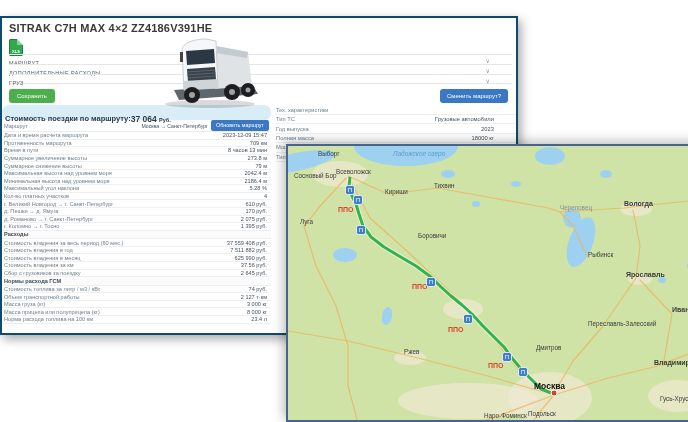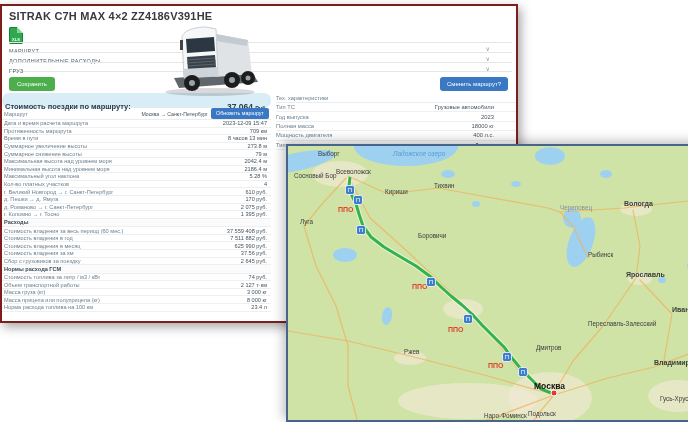--- a/index.html
+++ b/index.html
@@ -1,42 +1,42 @@
 <!DOCTYPE html>
 <html><head>
 <meta charset="utf-8">
 <style>
   html,body{margin:0;padding:0;background:#fff;}
   *{box-sizing:border-box;font-family:"Liberation Sans",sans-serif;}
   .stage{position:relative;width:688px;height:422px;background:#fff;overflow:hidden;}
 
   
-  .window{position:absolute;left:0;top:4px;width:518px;height:319px;background:#fff;
-    border:2px solid #7f1d1d;box-shadow:3px 4px 10px rgba(0,0,0,.35);overflow:hidden;}
+  .window{position:absolute;left:0;top:16px;width:518px;height:319px;background:#fff;
+    border:2px solid #0c4a6e;box-shadow:3px 4px 10px rgba(0,0,0,.35);overflow:hidden;}
   .page-title{position:absolute;left:7px;top:4px;font-size:11px;font-weight:bold;color:#3a3a3a;letter-spacing:.2px;}
   .xls-icon{position:absolute;left:7px;top:21px;width:14px;height:17px;background:#2fa84f;border-radius:2px;
     box-shadow:0 0 0 1px #1d8038 inset;}
   .xls-icon:before{content:"";position:absolute;right:0;top:0;border:3px solid #fff;border-left-color:#7fd49a;border-bottom-color:#7fd49a;}
   .xls-icon span{position:absolute;left:0;right:0;bottom:2px;text-align:center;font-size:4px;font-weight:bold;color:#fff;}
 
   .accordion{position:absolute;left:7px;top:36px;width:503px;}
   .acc-row{position:relative;height:10px;border-top:1px solid #e4e6e8;line-height:10px;}
   .acc-row:last-child{border-bottom:1px solid #e4e6e8;}
   .acc-label{font-size:5.5px;color:#50606c;letter-spacing:.4px;}
   .chev{position:absolute;right:22px;top:1px;font-size:6px;color:#8a97a1;}
 
   .truck{position:absolute;left:150px;top:10px;width:118px;height:82px;z-index:3;}
 
   .btn{display:inline-block;border:none;border-radius:3px;color:#fff;font-size:6px;line-height:1;cursor:pointer;}
   .btn-save{position:absolute;left:7px;top:71px;padding:4px 8px;background:#4cae4c;}
   .btn-change{position:absolute;left:438px;top:71px;padding:4px 7px;background:#3b78c3;}
 
   
   .cost-panel{position:absolute;left:0;top:87px;width:269px;}
-  .cost-header{height:15px;background:#d9edf7;display:flex;align-items:center;justify-content:space-between;padding:12px 4px 0 3px;border-radius:7px;}
+  .cost-header{height:15px;background:#d9edf7;display:flex;align-items:center;justify-content:flex-start;padding:12px 4px 0 3px;border-radius:7px;}
   .cost-header .h-label{font-size:7.5px;font-weight:bold;color:#2d3d4c;}
   .price{font-size:8.5px;font-weight:bold;color:#2d3d4c;}
   .price .cur{font-size:5.5px;font-weight:bold;}
   .route-row{height:12px;display:flex;align-items:center;justify-content:space-between;border-bottom:1px solid #ececec;padding:0 2px;}
   .route-row .lab{font-size:5.6px;color:#6b7f8f;}
   .route-row .rr-right{display:flex;align-items:center;gap:3px;}
   .route-row .val{font-size:5.2px;color:#44535f;}
   .btn-update{padding:3px 5px;background:#3b78c3;border-radius:2px;color:#fff;font-size:5.4px;}
   .crow{height:7.6px;display:flex;align-items:center;justify-content:space-between;border-bottom:1px solid #efefef;padding:0 4px 0 2px;}
   .crow .lab{font-size:5.6px;color:#6b7f8f;white-space:nowrap;}

